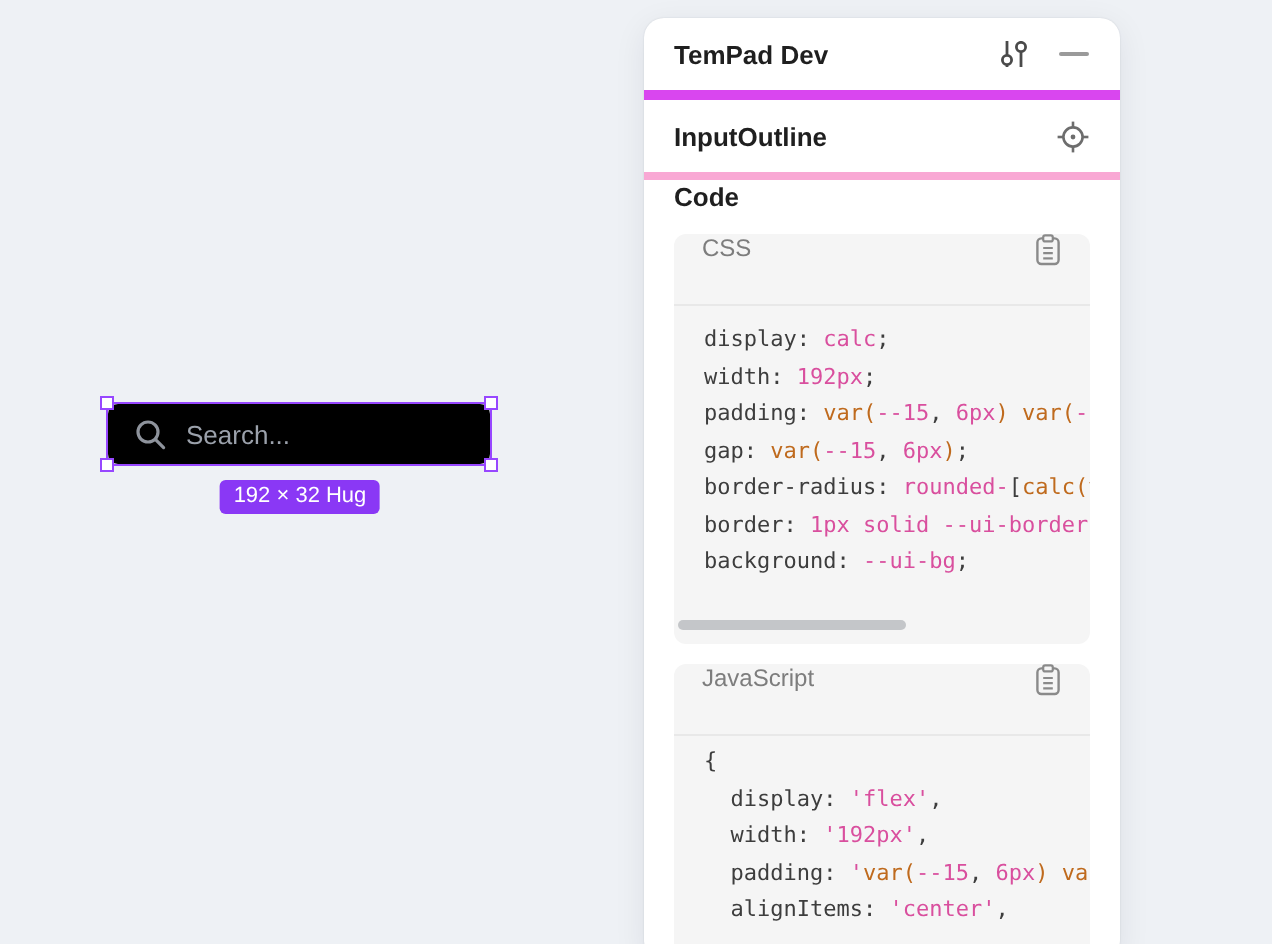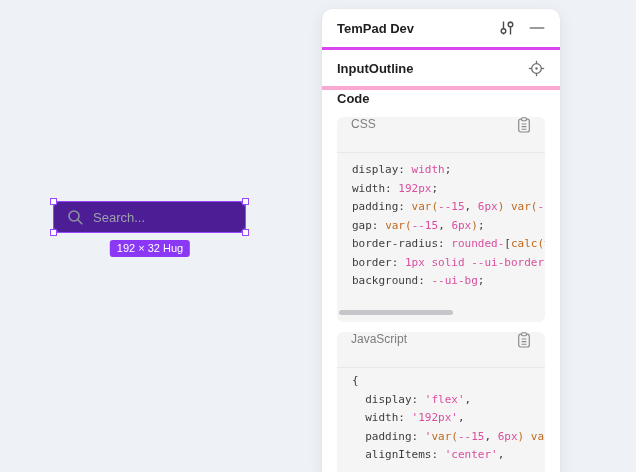--- a/index.html
+++ b/index.html
@@ -8,21 +8,21 @@
     position: relative;
     background: var(--canvas-bg, #eef1f5);
     font-family: "Liberation Sans", sans-serif;
     color: #1f1f1f;
   }
 
   
   .search-component {
     position: absolute; left: 53px; top: 201px;
     width: 193px; height: 32px;
-    background: #4c1d95;
+    background: #000000;
     border: 1px solid #d9dce1;
     border-radius: 6px;
     display: flex; align-items: center;
     padding: 0 0 0 13px; gap: 9px;
   }
   .search-placeholder { font-size: 13px; color: #9ba1ab; }
 
   .selection-overlay {
     position: absolute; left: 53px; top: 201px;
     width: 193px; height: 32px;
@@ -50,21 +50,21 @@
   
   .panel {
     position: absolute; left: 322px; top: 9px;
     width: 238px; height: 471px;
     background: var(--panel-bg, #ffffff);
     border-radius: 10px;
     box-shadow: 0 4px 16px rgba(20,30,50,.08), 0 0 1px rgba(20,30,50,.12);
   }
   .panel-header {
     height: 41px; display: flex; align-items: center;
-    padding: 0 15px; border-bottom: 3px solid #d946ef;
+    padding: 0 15px; border-bottom: 5px solid #d946ef;
   }
   .panel-title { flex: 1; font-size: 13px; font-weight: 700; }
   .header-icons { display: flex; align-items: center; gap: 13px; }
   .icon-btn { display: flex; align-items: center; justify-content: center; cursor: pointer; }
 
   .component-row {
     height: 40px; display: flex; align-items: center;
     padding: 0 15px; border-bottom: 4px solid #f9a8d4;
   }
   .component-name { flex: 1; font-size: 13px; font-weight: 700; }
@@ -176,21 +176,21 @@
           <svg width="14" height="16" viewBox="0 0 14 16">
             <rect x="1.7" y="2.2" width="10.6" height="12.8" rx="2" fill="none" stroke="#8a8a8a" stroke-width="1.2"></rect>
             <rect x="4.6" y="0.7" width="4.8" height="3" rx="1" fill="#f5f5f5" stroke="#8a8a8a" stroke-width="1.1"></rect>
             <line x1="4.6" y1="7" x2="9.4" y2="7" stroke="#8a8a8a" stroke-width="1.1"></line>
             <line x1="4.6" y1="9.6" x2="9.4" y2="9.6" stroke="#8a8a8a" stroke-width="1.1"></line>
             <line x1="4.6" y1="12.2" x2="9.4" y2="12.2" stroke="#8a8a8a" stroke-width="1.1"></line>
           </svg>
         </span>
       </div>
       <div class="code-area css-area">
-      <div class="code-line"><span class="tok-p">display: </span><span class="tok-v">width</span><span class="tok-p">;</span></div>
+      <div class="code-line"><span class="tok-p">display: </span><span class="tok-v">calc</span><span class="tok-p">;</span></div>
           <div class="code-line"><span class="tok-p">width: </span><span class="tok-v">192px</span><span class="tok-p">;</span></div>
           <div class="code-line"><span class="tok-p">padding: </span><span class="tok-f">var(</span><span class="tok-v">--15</span><span class="tok-p">, </span><span class="tok-v">6px</span><span class="tok-f">)</span><span class="tok-p"> </span><span class="tok-f">var(</span><span class="tok-v">--15</span></div>
           <div class="code-line"><span class="tok-p">gap: </span><span class="tok-f">var(</span><span class="tok-v">--15</span><span class="tok-p">, </span><span class="tok-v">6px</span><span class="tok-f">)</span><span class="tok-p">;</span></div>
           <div class="code-line"><span class="tok-p">border-radius: </span><span class="tok-v">rounded-</span><span class="tok-p">[</span><span class="tok-f">calc(</span><span class="tok-f">var(</span></div>
           <div class="code-line"><span class="tok-p">border: </span><span class="tok-v">1px</span><span class="tok-p"> </span><span class="tok-v">solid</span><span class="tok-p"> </span><span class="tok-v">--ui-border-</span></div>
           <div class="code-line"><span class="tok-p">background: </span><span class="tok-v">--ui-bg</span><span class="tok-p">;</span></div>
         </div>
       <div style="position:relative;">
         <div class="h-scrollbar-thumb" style="bottom:7px;"></div>
       </div>

